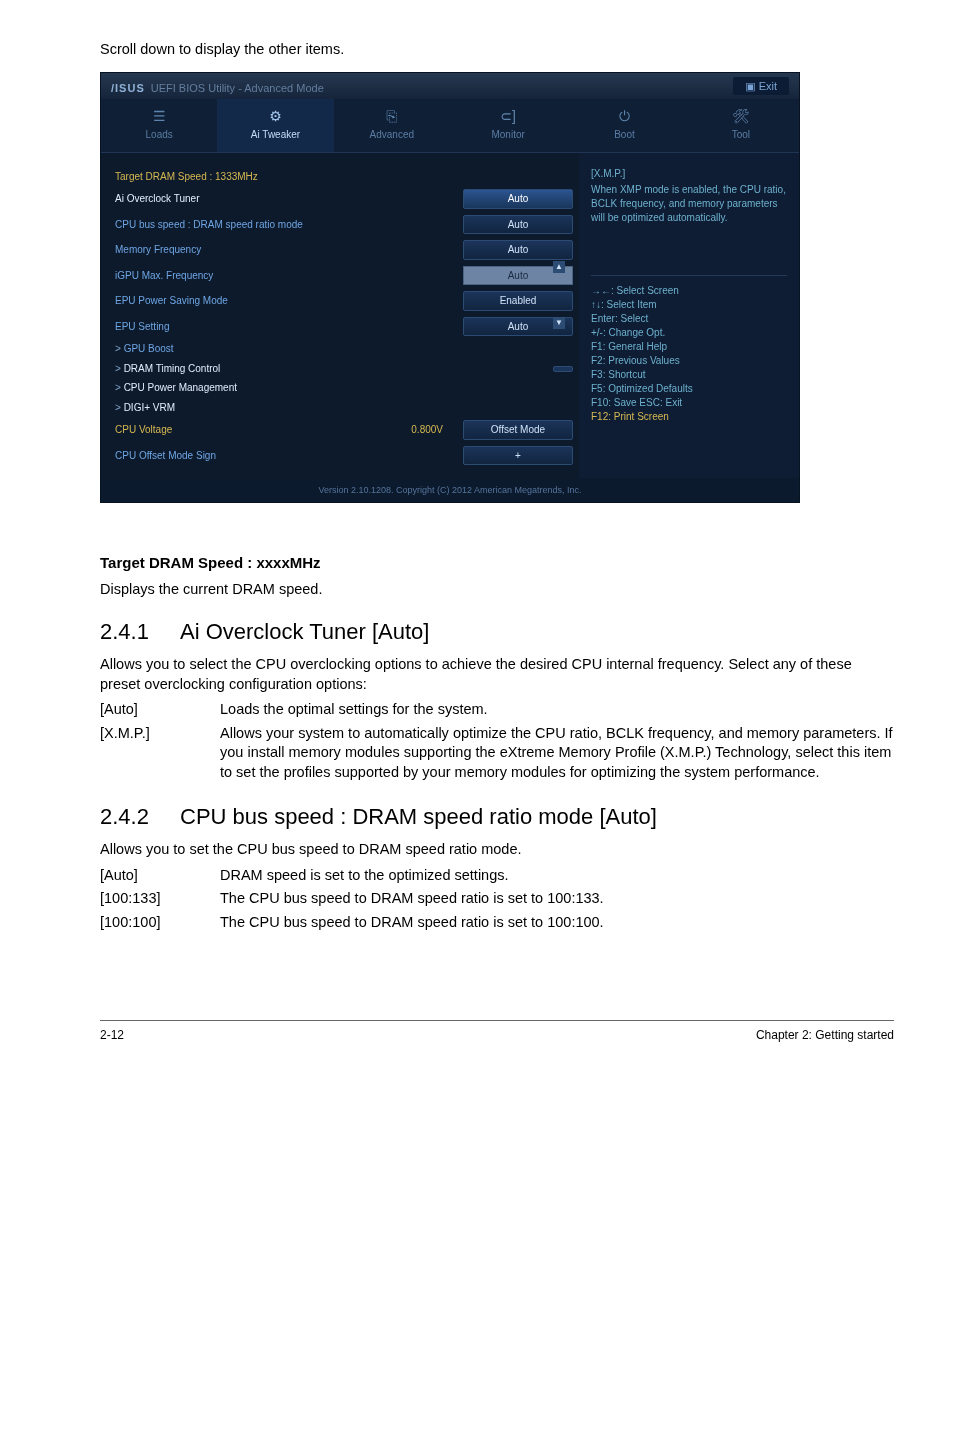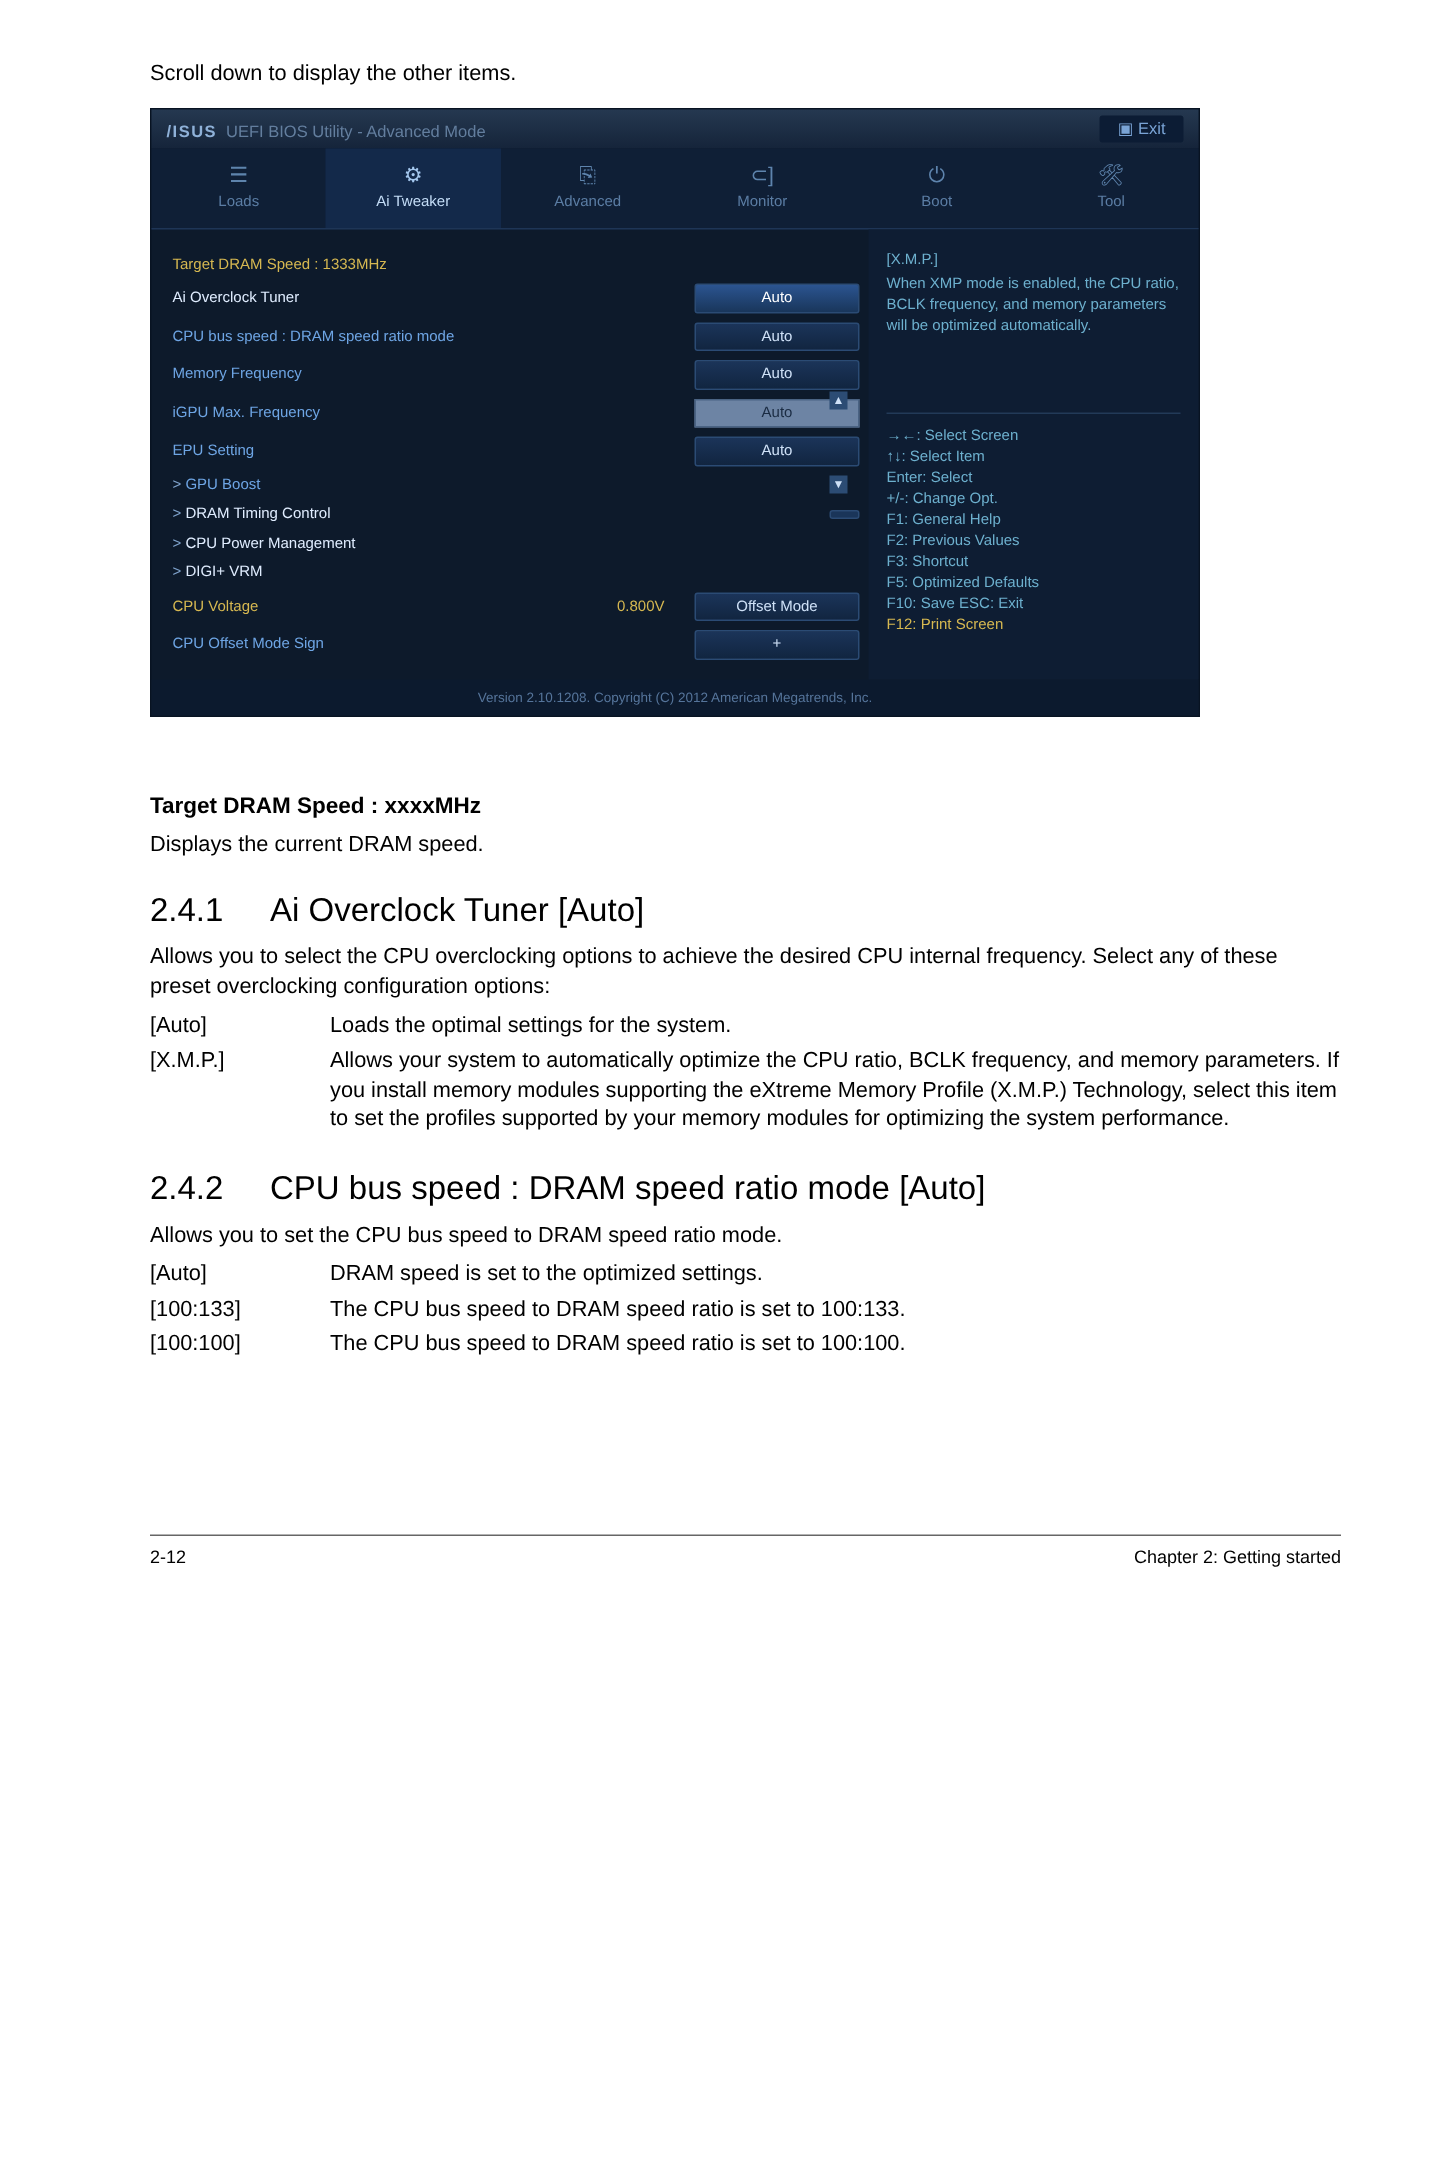--- a/index.html
+++ b/index.html
@@ -115,21 +115,21 @@
     .body-text { margin-bottom: 6px; margin-left: 40px; }
     .option-row { display: flex; margin-bottom: 4px; margin-left: 40px; }
     .option-row .opt { width: 120px; flex-shrink: 0; }
     .option-row .desc { flex: 1; line-height: 1.35; }
     .section-spacer { height: 16px; }
     .page-footer {
       display: flex;
       justify-content: space-between;
       border-top: 1px solid #666;
       padding-top: 6px;
-      margin-top: 116px;
+      margin-top: 88px;
       font-size: 12px;
       margin-left: 40px;
     }
   </style>
 </head>
 <body>
 
 <p class="intro">Scroll down to display the other items.</p>
 
 <div class="bios-window">
@@ -182,20 +182,24 @@
         <span class="label blue">CPU bus speed : DRAM speed ratio mode</span>
         <span class="bios-field">Auto</span>
       </div>
       <div class="bios-row">
         <span class="label blue">Memory Frequency</span>
         <span class="bios-field">Auto</span>
       </div>
       <div class="bios-row">
         <span class="label blue">iGPU Max. Frequency</span>
         <span class="bios-input">Auto</span>
+      </div>
+      <div class="bios-row">
+        <span class="label blue">EPU Power Saving Mode</span>
+        <span class="bios-field">Enabled</span>
       </div>
       <div class="bios-row">
         <span class="label blue">EPU Setting</span>
         <span class="bios-field">Auto</span>
       </div>
       <div class="bios-row bios-submenu">
         <span class="label blue">GPU Boost</span>
       </div>
       <div class="bios-row bios-submenu">
         <span class="label highlight">DRAM Timing Control</span>

